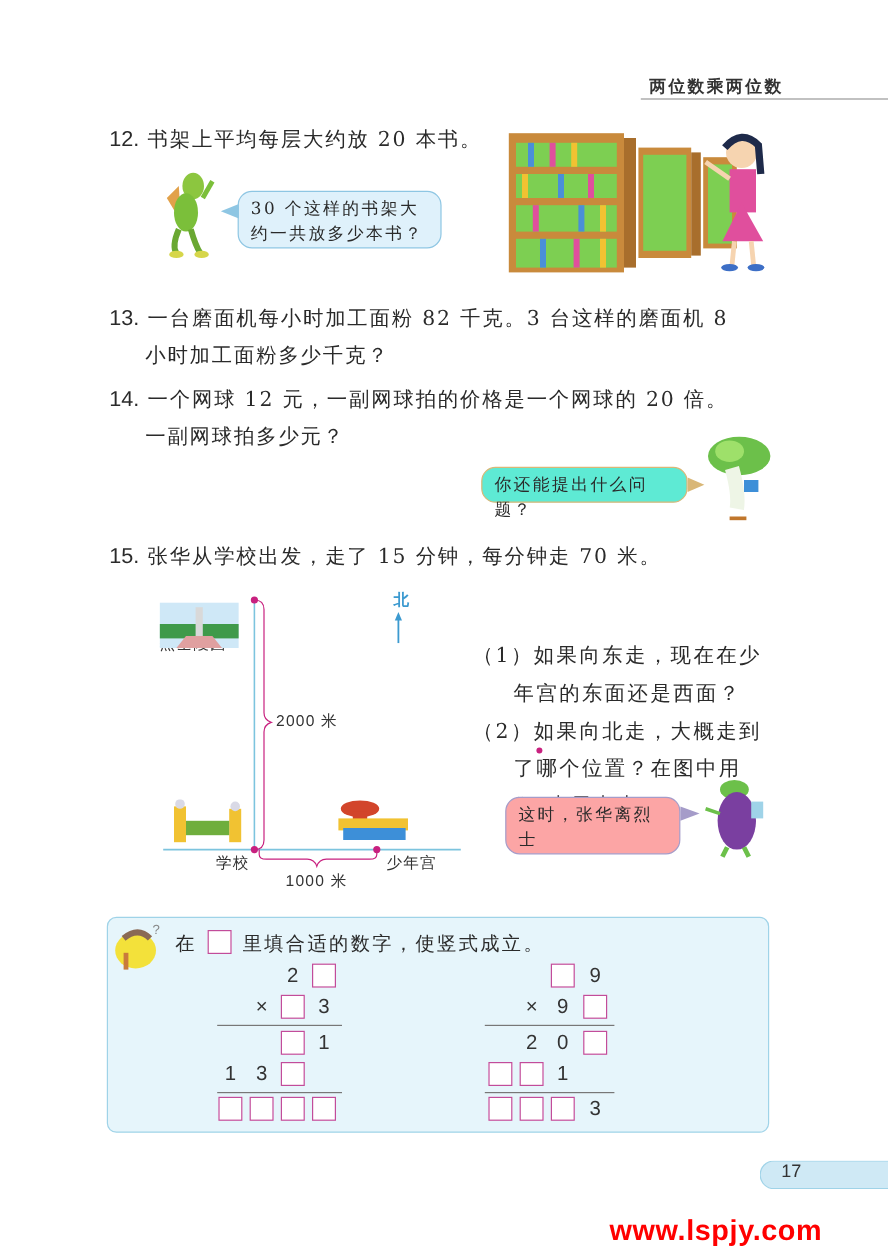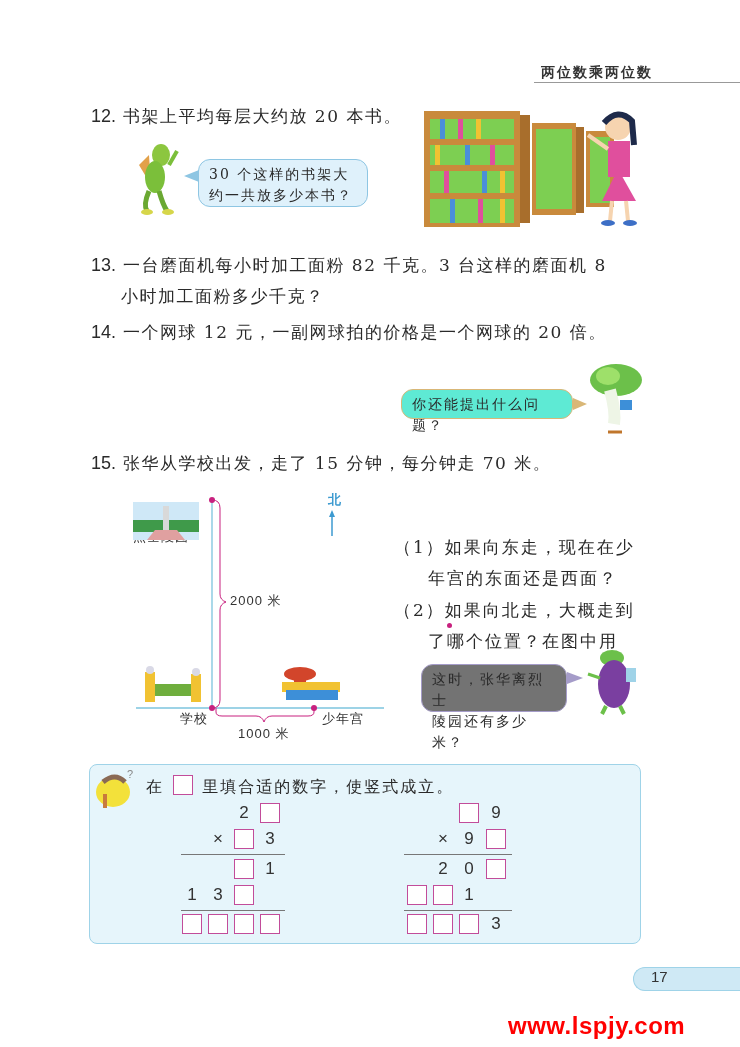--- a/index.html
+++ b/index.html
@@ -15,21 +15,21 @@
   .q { font-size: 17px; line-height: 31px; letter-spacing: 1.5px; }
   .q .num { font-family: "Liberation Sans", sans-serif; font-size: 18px; letter-spacing: 0; }
   .indent { padding-left: 30px; }
 
   .bubble {
     border-radius: 12px; font-size: 14px; line-height: 21px; letter-spacing: 2px;
     padding: 4px 10px; box-sizing: border-box;
   }
   .bubble-blue { background: #dff1fb; border: 1px solid #8ec6e3; }
   .bubble-yellow { background: #5eead4; border: 1px solid #d9b777; }
-  .bubble-purple { background: #737373; border: 1px solid #a59cc9; }
+  .bubble-purple { background: #fca5a5; border: 1px solid #a59cc9; }
   .tail { width: 0; height: 0; }
 
   .diagram-label { font-size: 13px; letter-spacing: 1px; color: #333; }
   .sub-q { font-size: 17px; line-height: 31px; letter-spacing: 2px; margin-top: 48px; }
 
   .puzzle {
     left: 89px; top: 764px; width: 552px; height: 180px;
     background: #e6f5fb; border: 1px solid #9fd3e8; border-radius: 8px; box-sizing: border-box;
   }
   .digit { position: absolute; width: 22px; height: 22px; text-align: center;
@@ -114,20 +114,21 @@
   <line x1="188" y1="44" x2="168" y2="30" stroke="#f6d4b0" stroke-width="4"></line>
 </svg>
 
 <div class="abs q" style="left:91px; top:250px; width:560px;">
   <div><span class="num">13.</span> <span>一台磨面机每小时加工面粉 82 千克。3 台这样的磨面机 8</span></div>
   <div class="indent">小时加工面粉多少千克？</div>
 </div>
 
 <div class="abs q" style="left:91px; top:317px; width:560px;">
   <div><span class="num">14.</span> <span>一个网球 12 元，一副网球拍的价格是一个网球的 20 倍。</span></div>
+  <div class="indent">一副网球拍多少元？</div>
 </div>
 <div class="abs bubble bubble-yellow" style="left:401px; top:389px; width:172px; height:30px;">
   <div>你还能提出什么问题？</div>
 </div>
 <div class="abs tail" style="left:573px; top:398px; border-top:6px solid transparent; border-bottom:6px solid transparent; border-left:14px solid #d9b777;"></div>
 <svg class="abs" style="left:588px; top:362px;" width="56" height="72">
   <ellipse cx="28" cy="18" rx="26" ry="16" fill="#6cc04a"></ellipse>
   <ellipse cx="20" cy="14" rx="12" ry="9" fill="#9ee06a"></ellipse>
   <path d="M22 28 Q28 50 26 62" stroke="#eef5e6" stroke-width="12" fill="none"></path>
   <rect x="32" y="38" width="12" height="10" fill="#3d8fd8"></rect>
@@ -186,21 +187,20 @@
 </div>
 <div class="abs sub-q" style="left:394px; top:547px; width:250px;">
   <div><span>（2）</span><span>如果向北走，大概走到</span></div>
   <div style="padding-left:34px;">了哪个位置？在图中用</div>
   <div style="padding-left:34px; position:relative;">“  ”表示出来。</div>
 </div>
 <div class="abs" style="left:447px; top:623px; width:5px; height:5px; border-radius:50%; background:#c8217f;"></div>
 
 <div class="abs bubble bubble-purple" style="left:421px; top:664px; width:146px; height:48px;">
   <div>这时，张华离烈士</div>
-  <div>陵园还有多少米？</div>
 </div>
 <div class="abs tail" style="left:567px; top:672px; border-top:6px solid transparent; border-bottom:6px solid transparent; border-left:16px solid #a59cc9;"></div>
 <svg class="abs" style="left:586px; top:644px;" width="56" height="72">
   <ellipse cx="26" cy="14" rx="12" ry="8" fill="#6cc04a"></ellipse>
   <ellipse cx="28" cy="40" rx="16" ry="24" fill="#7a3fa0"></ellipse>
   <rect x="40" y="24" width="10" height="14" fill="#9fd3e8"></rect>
   <path d="M20 62 L16 70 M34 62 L38 70" stroke="#6cc04a" stroke-width="4"></path>
   <line x1="14" y1="34" x2="2" y2="30" stroke="#6cc04a" stroke-width="3"></line>
 </svg>
 

